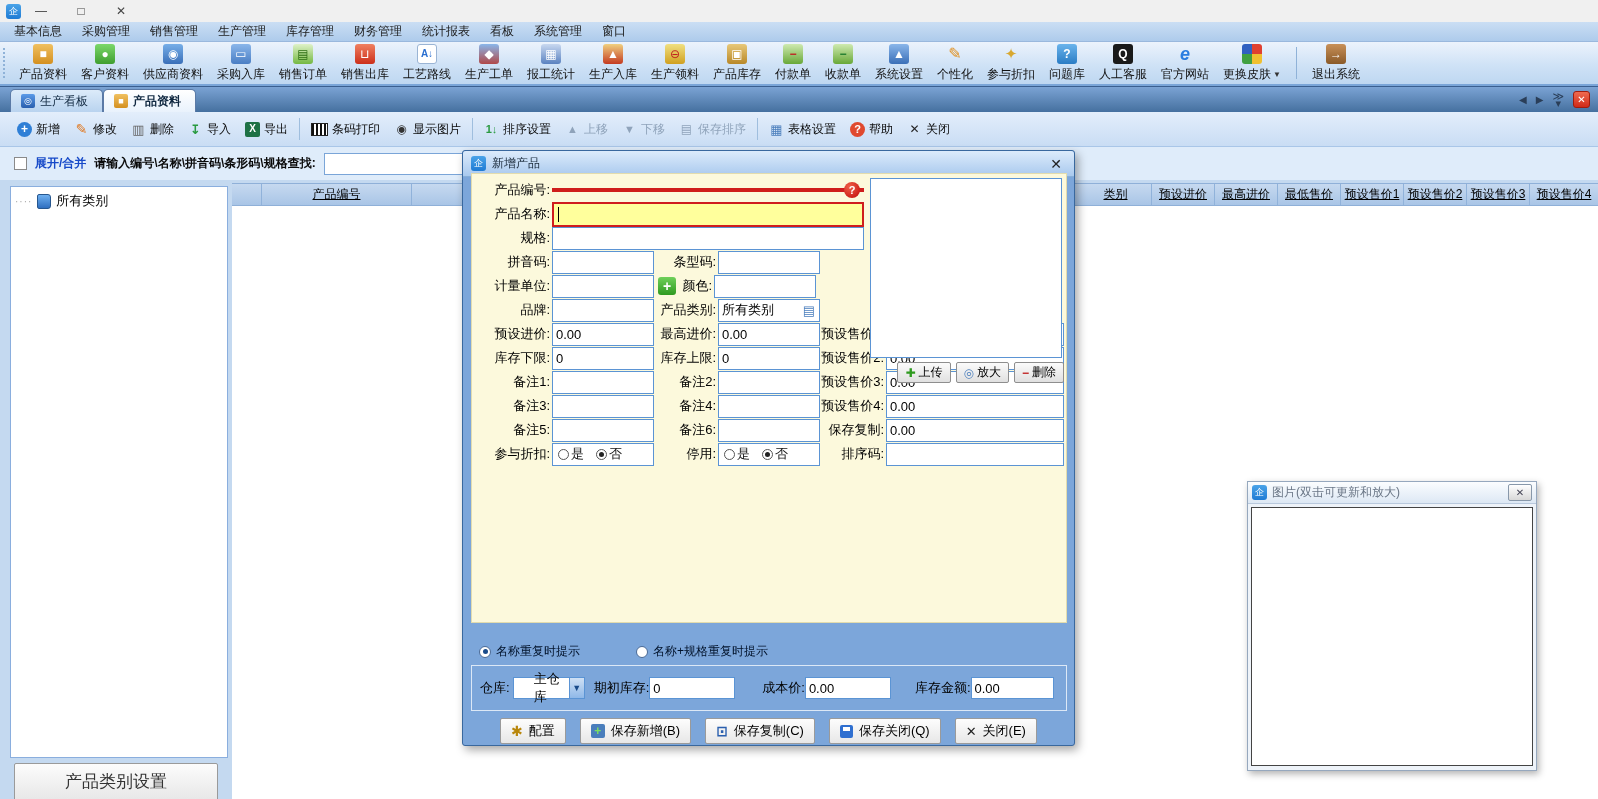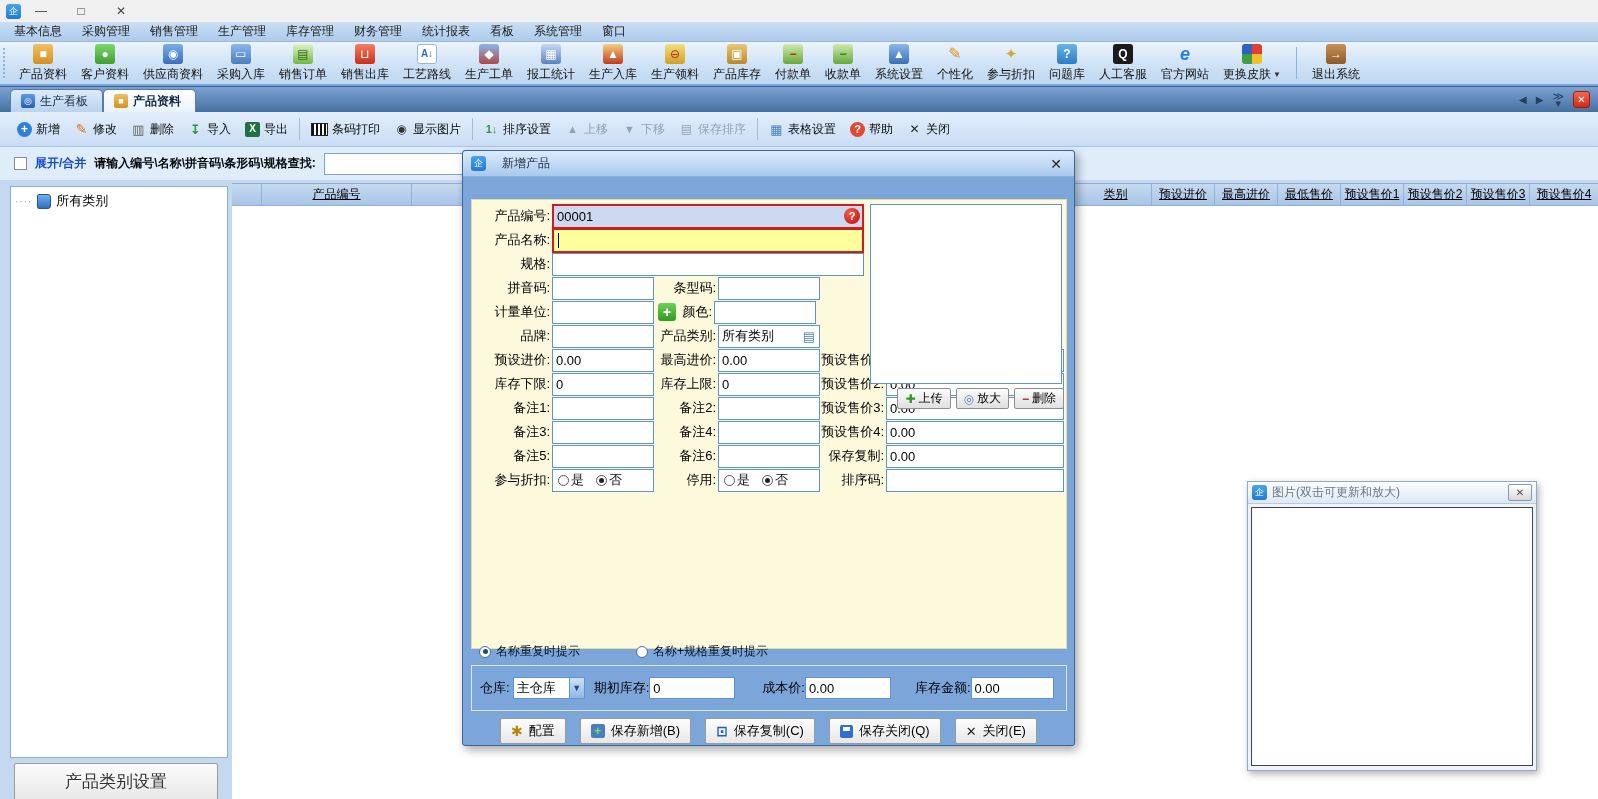--- a/index.html
+++ b/index.html
@@ -96,23 +96,23 @@
 
   
   .table-area { position:absolute; left:232px; top:183px; width:1366px; height:616px; background:#fff; border-top:1px solid #8fb0d8; }
   .table-header { display:flex; height:22px; background:linear-gradient(#c6d9f0,#a9c5e6); border-bottom:1px solid #8fb0d8; overflow:hidden; }
   .th { border-right:1px solid #90b2da; display:flex; align-items:center; justify-content:center; color:#000; white-space:nowrap; overflow:hidden; flex:0 0 auto;text-decoration:underline; }
   .c0{width:30px;} .c1{width:150px;} .c2{width:230px;} .csp{width:438px; border-right:none;} .c3{width:72px;} .cp{width:63px;} .cpl{width:68px; border-right:none;}
 
   
   .dialog { position:absolute; left:462px; top:150px; width:613px; height:596px; background:#7ca6da; border:1px solid #39689e; border-radius:3px; box-shadow:3px 4px 10px rgba(0,0,0,.35); z-index:50; }
   .dlg-titlebar { height:26px; background:linear-gradient(#dcebfb,#a9c9ee); border-bottom:1px solid #86aed8; display:flex; align-items:center; padding:0 8px; border-radius:3px 3px 0 0; }
-  .dlg-title { margin-left:16px; flex:1; color:#1a2a3a; }
+  .dlg-title { margin-left:6px; flex:1; color:#1a2a3a; }
   .dlg-x { color:#222; font-size:14px; padding:0 4px; }
-  .form-panel { position:absolute; left:8px; top:48px; width:596px; height:450px; background:#fcf9dc; border:1px solid #e2dcae; padding:4px 0 0 2px; }
+  .form-panel { position:absolute; left:8px; top:22px; width:596px; height:450px; background:#fcf9dc; border:1px solid #e2dcae; padding:4px 0 0 2px; }
   .frow { display:flex; align-items:center; height:24px; position:relative; }
   .frow:first-child { margin-top:0; }
   .fl1 { width:76px; text-align:right; margin-right:2px; font-size:13px; color:#000; white-space:nowrap; }
   .fl2 { width:62px; text-align:right; margin-right:2px; font-size:13px; color:#000; white-space:nowrap; }
   .fl2b { width:36px; text-align:right; margin-right:2px; font-size:13px; color:#000; white-space:nowrap; }
   .fl3 { width:64px; text-align:right; margin-right:2px; font-size:13px; color:#000; white-space:nowrap; }
   .fin { height:23px; border:1px solid #5b94d4; background:#fff; font-family:inherit; font-size:13px; padding:0 3px; }
   .w-full { width:312px; } .w-sm { width:102px; } .w-lg { width:178px; }
   .wrap { position:relative; display:flex; align-items:center; }
   .code-wrap { width:312px; border:2px solid #cf1d1d; }
@@ -136,21 +136,21 @@
   .img-actions { position:absolute; right:2px; top:188px; display:flex; gap:5px; }
   .img-btn { height:21px; padding:0 7px; border:1px solid #8e8e8e; border-radius:2px; background:linear-gradient(#fbfbfb,#e0e0e0); display:flex; align-items:center; gap:3px; font-size:12px; color:#000; }
   .ib-up { color:#2f9a20; font-weight:bold; } .ib-zoom { color:#4a7ebc; } .ib-del { color:#c02020; font-weight:bold; }
   .dup-row { position:absolute; left:16px; top:492px; display:flex; gap:56px; align-items:center; color:#00122a; font-size:12px; }
   .dup-opt { display:flex; align-items:center; gap:5px; }
   .rd2 { width:12px; height:12px; border-radius:50%; background:#fff; border:1px solid #4a6a96; display:inline-flex; align-items:center; justify-content:center; }
   .rd2.on::after { content:""; width:5px; height:5px; border-radius:50%; background:#1a4b8a; }
   .wh-box { position:absolute; left:8px; top:514px; width:596px; height:46px; border:1px solid #dce8f6; display:flex; align-items:center; padding-left:8px; font-size:13px; color:#000; }
   .wh-box .fin { height:22px; }
   .dd { width:72px; height:22px; border:1px solid #5b94d4; background:#fff; display:flex; align-items:center; margin-left:3px; }
-  .dd-text { flex:1; padding-left:3px; }
+  .dd-text { flex:1; padding-left:20px; }
   .dd-btn { width:15px; height:20px; background:linear-gradient(#cfe0f4,#8fb8e8); border-left:1px solid #5b94d4; color:#1a4b8a; font-size:9px; display:flex; align-items:center; justify-content:center; }
   .dlg-buttons { position:absolute; left:0; right:0; top:567px; display:flex; justify-content:center; gap:14px; }
   .dlg-btn { height:26px; padding:0 10px; border:1px solid #9a9a9a; border-radius:2px; background:linear-gradient(#fdfdfd,#e7e7e7); display:flex; align-items:center; gap:6px; font-size:13px; color:#000; }
   .bi-gear { color:#b8860b; font-size:14px; }
   .bi-savenew { width:14px; height:14px; background:#4a7ebc; border-radius:2px; color:#7ce060; font-weight:bold; font-size:12px; display:flex; align-items:center; justify-content:center; }
   .bi-copy { color:#2a5fae; font-size:14px; font-weight:bold; }
   .bi-floppy { width:13px; height:13px; background:#2f6fd0; border-radius:2px; position:relative; }
   .bi-floppy::after { content:""; position:absolute; top:2px; left:3px; right:3px; height:4px; background:#fff; }
   .bi-x { color:#222; font-weight:bold; font-size:13px; }
 
@@ -397,21 +397,20 @@
     <span class="app-icon">企</span>
     <span class="dlg-title">新增产品</span>
     <span class="dlg-x">✕</span>
   </div>
 
   <div class="form-panel">
 
     <div class="frow">
       <span class="fl1">产品编号:</span>
       <span class="wrap code-wrap">
-        <input class="fin" value="00001" style="">
         <span class="q-badge">?</span>
       </span>
     </div>
 
     <div class="frow">
       <span class="fl1">产品名称:</span>
       <span class="wrap name-wrap">
         <input class="fin" value="" style="">
         <span class="caret"></span>
       </span>

